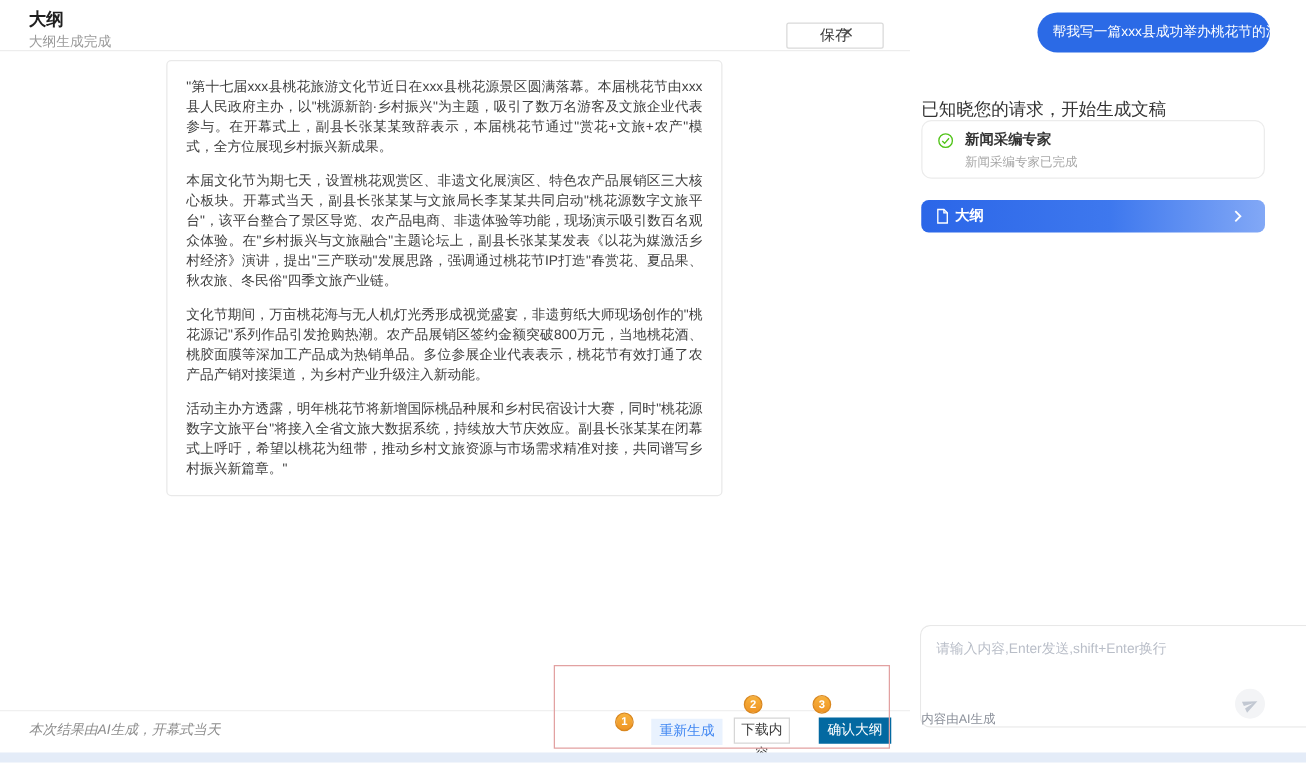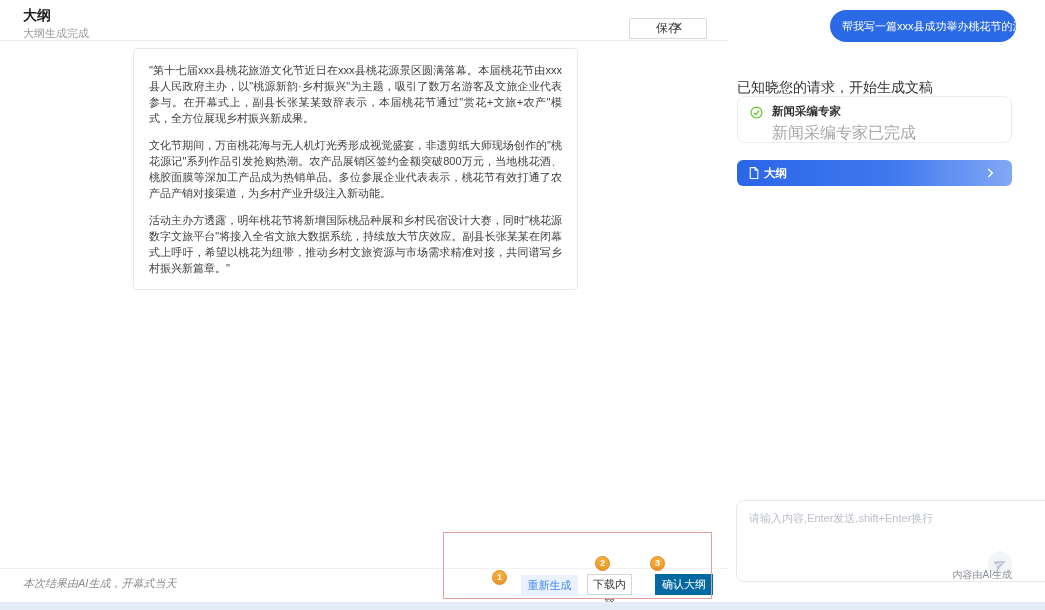--- a/index.html
+++ b/index.html
@@ -42,53 +42,54 @@
   
   #user-bubble { position:absolute; left:830px; top:10px; width:186px; height:32px; border-radius:16px;
                  background:#2b6ae6; color:#fff; font-size:11px; line-height:32px; padding:0 12px;
                  white-space:nowrap; overflow:hidden; }
   #status-text { position:absolute; left:737px; top:79px; font-size:14px; color:#333; }
 
   .agent-card { position:absolute; left:737px; top:96px; width:275px; height:47px;
                 border:1px solid #ececec; border-radius:8px; background:#fff; }
   .agent-card .check { position:absolute; left:12px; top:9px; width:13px; height:13px; }
   .agent-title { position:absolute; left:34px; top:7px; font-size:11.5px; font-weight:bold; color:#333; }
-  .agent-status { position:absolute; left:34px; top:26px; font-size:16px; color:#a8a8a8; }
+  .agent-status { position:absolute; left:34px; top:26px; font-size:10px; color:#a8a8a8; }
 
   .outline-bar { position:absolute; left:737px; top:160px; width:275px; height:26px; border-radius:6px;
                  background:linear-gradient(90deg,#2b66e8 0%,#3e78ee 55%,#82a8f6 100%); cursor:pointer; }
   .outline-bar .doc-ico { position:absolute; left:10px; top:6px; width:13px; height:14px; }
   .outline-label { position:absolute; left:27px; top:0; font-size:11.5px; font-weight:bold; color:#fff; line-height:26px; }
   .outline-chevron { position:absolute; right:15px; top:6px; width:14px; height:14px; }
 
   .chat-input-box { position:absolute; left:736px; top:500px; width:348px; height:82px;
                     border:1px solid #e8e8e8; border-radius:8px; background:#fff; }
   .chat-input-box textarea { width:100%; height:100%; border:none; outline:none; resize:none;
                     font-family:"Liberation Sans","DejaVu Sans",sans-serif;
                     font-size:11px; color:#333; padding:10px 12px; border-radius:8px; }
   .chat-input-box textarea::placeholder { color:#b9bec8; }
   .send-btn { position:absolute; left:988px; top:551px; width:24px; height:24px; border-radius:50%;
               background:#f3f4f6; border:none; cursor:pointer; display:flex; align-items:center; justify-content:center; }
-  #ai-note { position:absolute; left:737px; top:568px; width:275px; text-align:right; font-size:10px; color:#8a8f99; }
+  #ai-note { position:absolute; left:737px; top:568px; width:275px; text-align:left; font-size:10px; color:#8a8f99; }
 
   #bottom-strip { position:absolute; left:0; top:602px; width:1045px; height:8px; background:#e4ecf8; }
 </style>
 </head>
 <body>
 
 <div id="left-panel">
   <div class="lp-header">
     <div class="lp-title">大纲</div>
     <div class="lp-subtitle">大纲生成完成</div>
     <button class="save-btn">保存</button>
     <button class="close-btn">×</button>
   </div>
 
   <div class="doc-card">
     <p>"第十七届xxx县桃花旅游文化节近日在xxx县桃花源景区圆满落幕。本届桃花节由xxx县人民政府主办，以"桃源新韵·乡村振兴"为主题，吸引了数万名游客及文旅企业代表参与。在开幕式上，副县长张某某致辞表示，本届桃花节通过"赏花+文旅+农产"模式，全方位展现乡村振兴新成果。</p>
+    <p>本届文化节为期七天，设置桃花观赏区、非遗文化展演区、特色农产品展销区三大核心板块。开幕式当天，副县长张某某与文旅局长李某某共同启动"桃花源数字文旅平台"，该平台整合了景区导览、农产品电商、非遗体验等功能，现场演示吸引数百名观众体验。在"乡村振兴与文旅融合"主题论坛上，副县长张某某发表《以花为媒激活乡村经济》演讲，提出"三产联动"发展思路，强调通过桃花节IP打造"春赏花、夏品果、秋农旅、冬民俗"四季文旅产业链。</p>
     <p>文化节期间，万亩桃花海与无人机灯光秀形成视觉盛宴，非遗剪纸大师现场创作的"桃花源记"系列作品引发抢购热潮。农产品展销区签约金额突破800万元，当地桃花酒、桃胶面膜等深加工产品成为热销单品。多位参展企业代表表示，桃花节有效打通了农产品产销对接渠道，为乡村产业升级注入新动能。</p>
     <p>活动主办方透露，明年桃花节将新增国际桃品种展和乡村民宿设计大赛，同时"桃花源数字文旅平台"将接入全省文旅大数据系统，持续放大节庆效应。副县长张某某在闭幕式上呼吁，希望以桃花为纽带，推动乡村文旅资源与市场需求精准对接，共同谱写乡村振兴新篇章。"</p>
   </div>
 
   <div class="lp-footer-divider"></div>
   <div class="disclaimer">本次结果由AI生成，开幕式当天</div>
 
   <button class="btn" id="btn-regenerate">重新生成</button>
   <button class="btn" id="btn-download">下载内容</button>
   <button class="btn" id="btn-confirm">确认大纲</button>

